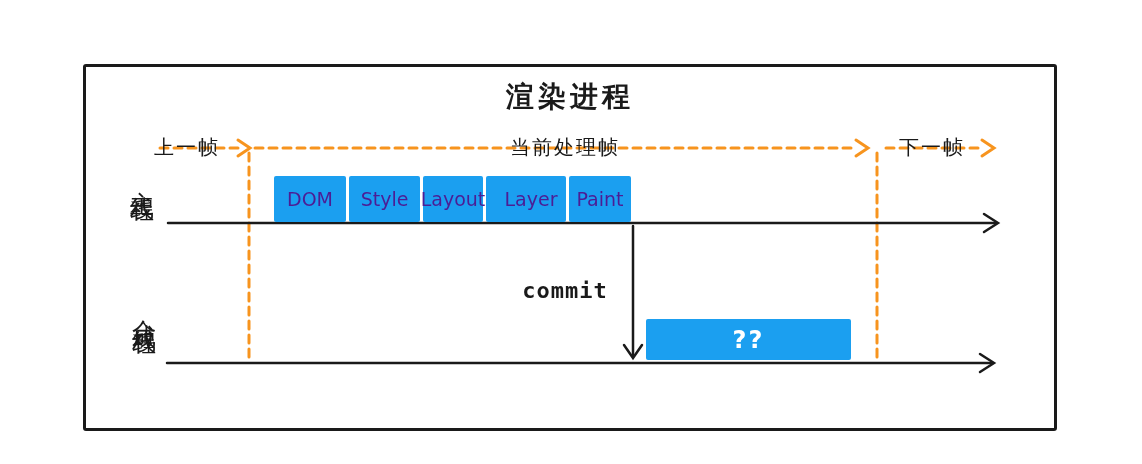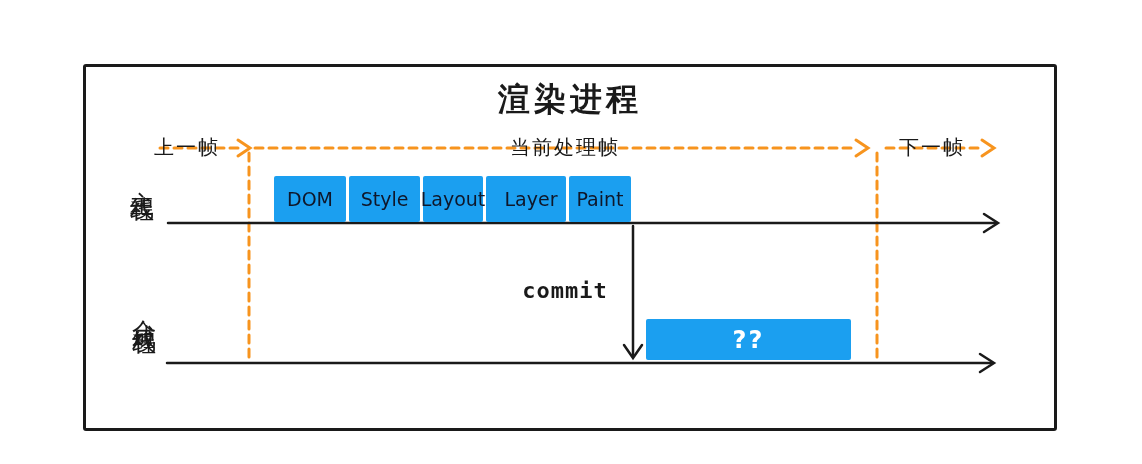--- a/index.html
+++ b/index.html
@@ -11,21 +11,21 @@
     color:#1a1a1a;
     overflow:hidden;
   }
   .frame{
     position:absolute;left:83px;top:64px;width:974px;height:367px;
     box-sizing:border-box;
     border:3px solid #1a1a1a;border-radius:3px;
   }
   .title{
     position:absolute;left:420px;top:78px;width:300px;
-    text-align:center;font-size:32px;font-weight:600;letter-spacing:4px;
+    text-align:center;font-size:28px;font-weight:600;letter-spacing:4px;
   }
   .svg-layer{position:absolute;left:0;top:0;width:1142px;height:464px;}
   .frame-label{
     position:absolute;top:134px;height:26px;line-height:26px;
     text-align:center;font-size:20px;letter-spacing:2px;font-weight:500;
   }
   .label-prev{left:146px;width:82px;}
   .label-current{left:500px;width:130px;}
   .label-next{left:890px;width:84px;}
   .thread-label{
@@ -36,21 +36,21 @@
   }
   .label-main-thread{left:127px;top:172px;height:100px;}
   .label-compositor-thread{left:129px;top:300px;height:130px;}
   .stage-row{
     position:absolute;left:274px;top:176px;height:46px;
     display:flex;gap:3px;
   }
   .stage-box{
     height:46px;background:#1b9ff0;border-radius:2px;
     display:flex;align-items:center;justify-content:center;
-    color:#0f172a;font-size:19px;font-weight:500;
+    color:#4c1d95;font-size:19px;font-weight:500;
   }
   .stage-dom{width:72px;}
   .stage-style{width:71px;}
   .stage-layout{width:60px;}
   .stage-layer{width:70px;padding-left:10px;}
   .stage-paint{width:62px;}
   .commit-label{
     position:absolute;left:500px;top:278px;width:130px;
     text-align:center;font-size:22px;font-weight:600;letter-spacing:1px;
     font-family:"DejaVu Sans Mono","Liberation Mono",monospace;

